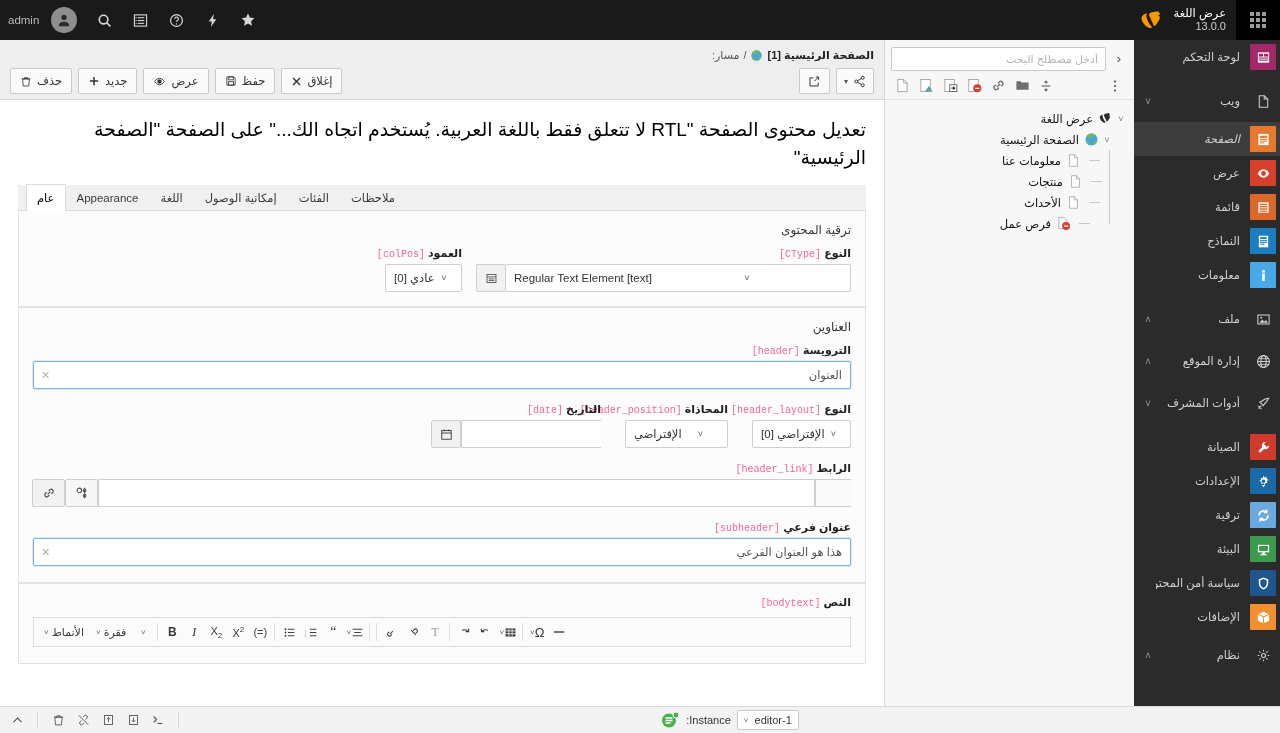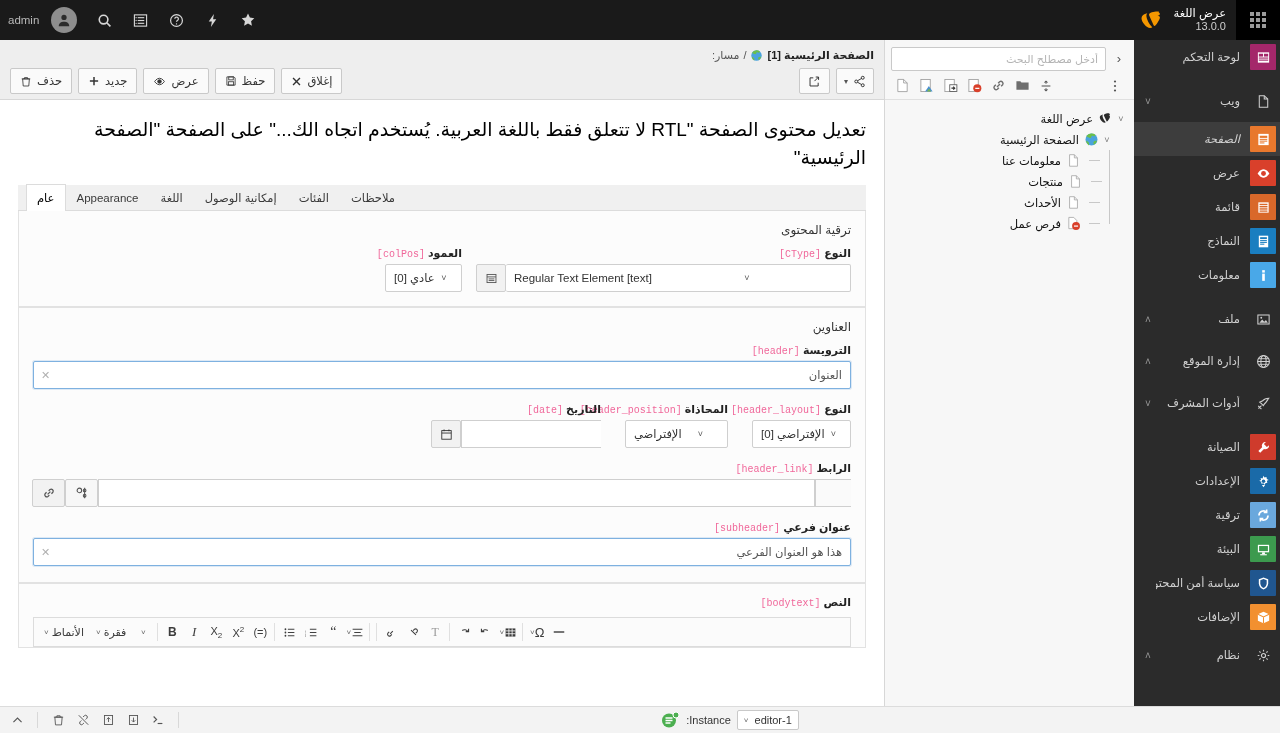--- a/index.html
+++ b/index.html
@@ -611,21 +611,21 @@
                 <span class="guide-line"></span>
               </span>
               <span class="ti">
                 <svg width="15" height="15" viewBox="0 0 16 16">
                   <path d="M3.8 1.8h5.1l3.3 3.4v8.9H3.8z" fill="#fff" stroke="#a8a8a8" stroke-width=".9"></path>
                   <path d="M8.9 1.8v3.4h3.3" fill="none" stroke="#a8a8a8" stroke-width=".9"></path>
                 </svg>
               </span>
               <span class="tl">الأحداث</span>
             </div>
-            <div class="tree-node" style="padding-right: 34px;">
+            <div class="tree-node" style="padding-right: 44px;">
               <span class="guide">
                 <span class="guide-line"></span>
               </span>
               <span class="ti">
                 <svg width="15" height="15" viewBox="0 0 16 16">
                   <path d="M3 1.5h5.3l3.2 3.3v8.7H3z" fill="#fff" stroke="#a8a8a8" stroke-width=".9"></path>
                   <circle cx="10.7" cy="10.7" r="4.2" fill="#d9402b"></circle>
                   <rect x="8.5" y="10.1" width="4.4" height="1.3" fill="#fff"></rect>
                 </svg>
               </span>
@@ -852,21 +852,21 @@
           <b>عنوان فرعي</b>
           <span class="code">[subheader]</span>
         </div>
         <div class="input-wrap">
           <input class="input focus" value="هذا هو العنوان الفرعي" style="">
           <span class="clear-x">✕</span>
         </div>
       </div>
     </div>
 
-    <div class="panel" style="padding-bottom:0;">
+    <div class="panel" style="padding-bottom:16px;">
       <div class="field-label" style="margin-bottom:8px;">
         <b>النص</b>
         <span class="code">[bodytext]</span>
       </div>
       <div class="rte-toolbar" id="rte-toolbar">
           <div class="rtb wide">
             <span>الأنماط</span>
             <span class="mini-caret">˅</span>
           </div>
           <div class="rtb wide">

